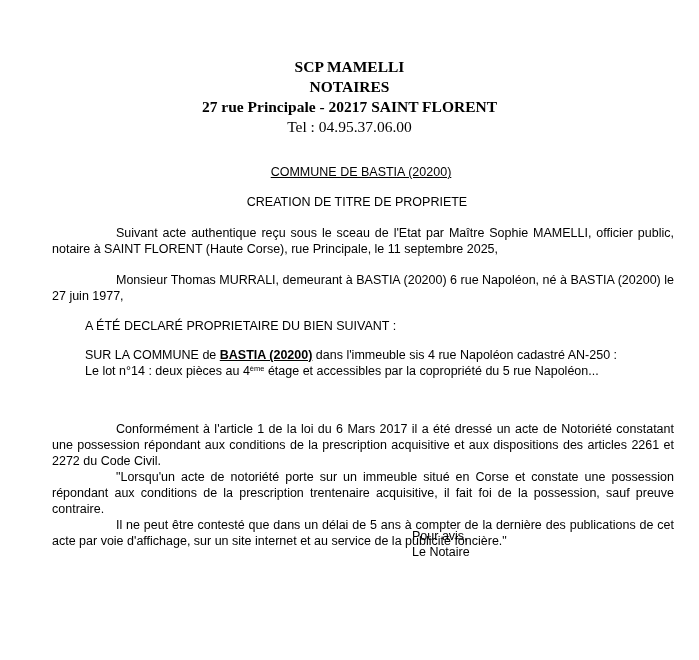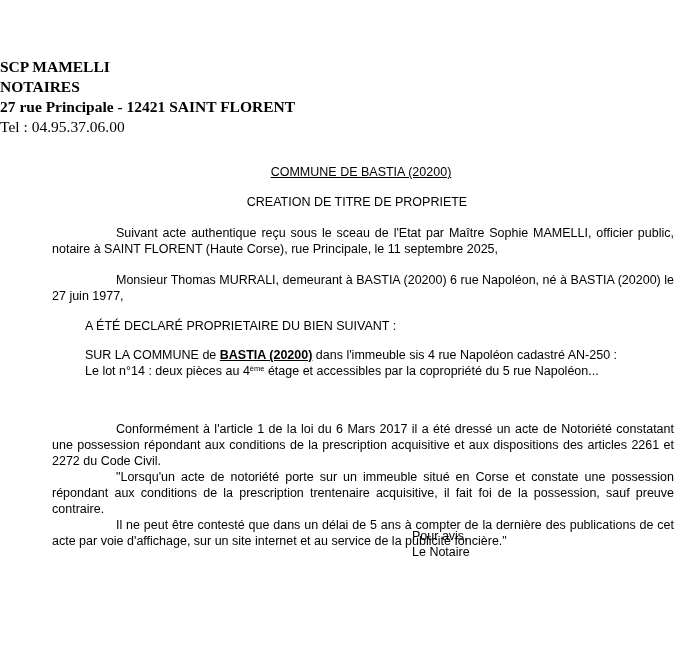--- a/index.html
+++ b/index.html
@@ -12,21 +12,21 @@
       height: 660px;
       position: relative;
       overflow: hidden;
       color: #000000;
     }
     .header {
       position: absolute;
       left: 0;
       top: 57px;
       width: 699px;
-      text-align: left;
+      text-align: center;
       font-family: "Liberation Serif", "DejaVu Serif", serif;
       font-size: 15.5px;
       line-height: 20px;
     }
     .header .bold { font-weight: bold; }
     .header a {
       color: #1a0dab;
       color: #1f1fd6;
       text-decoration: underline;
     }
@@ -58,21 +58,21 @@
       font-size: 12.5px;
       line-height: 16px;
     }
   </style>
 </head>
 <body>
 
 <div class="header">
   <div class="bold">SCP MAMELLI</div>
   <div class="bold">NOTAIRES</div>
-  <div class="bold">27 rue Principale - 12421 SAINT FLORENT</div>
+  <div class="bold">27 rue Principale - 20217 SAINT FLORENT</div>
   <div>Tel : 04.95.37.06.00</div>
 </div>
 
 <div class="body-text center" style="top:164px;">
   <span class="underline">COMMUNE DE BASTIA (20200)</span>
 </div>
 
 <div class="body-text center" style="top:194px;">CREATION DE TITRE DE PROPRIETE</div>
 
 <p class="body-text justify indent" style="top:225px;">Suivant acte authentique reçu sous le sceau de l'Etat par Maître Sophie MAMELLI, officier public, notaire à SAINT FLORENT (Haute Corse), rue Principale, le 11 septembre 2025,</p>

